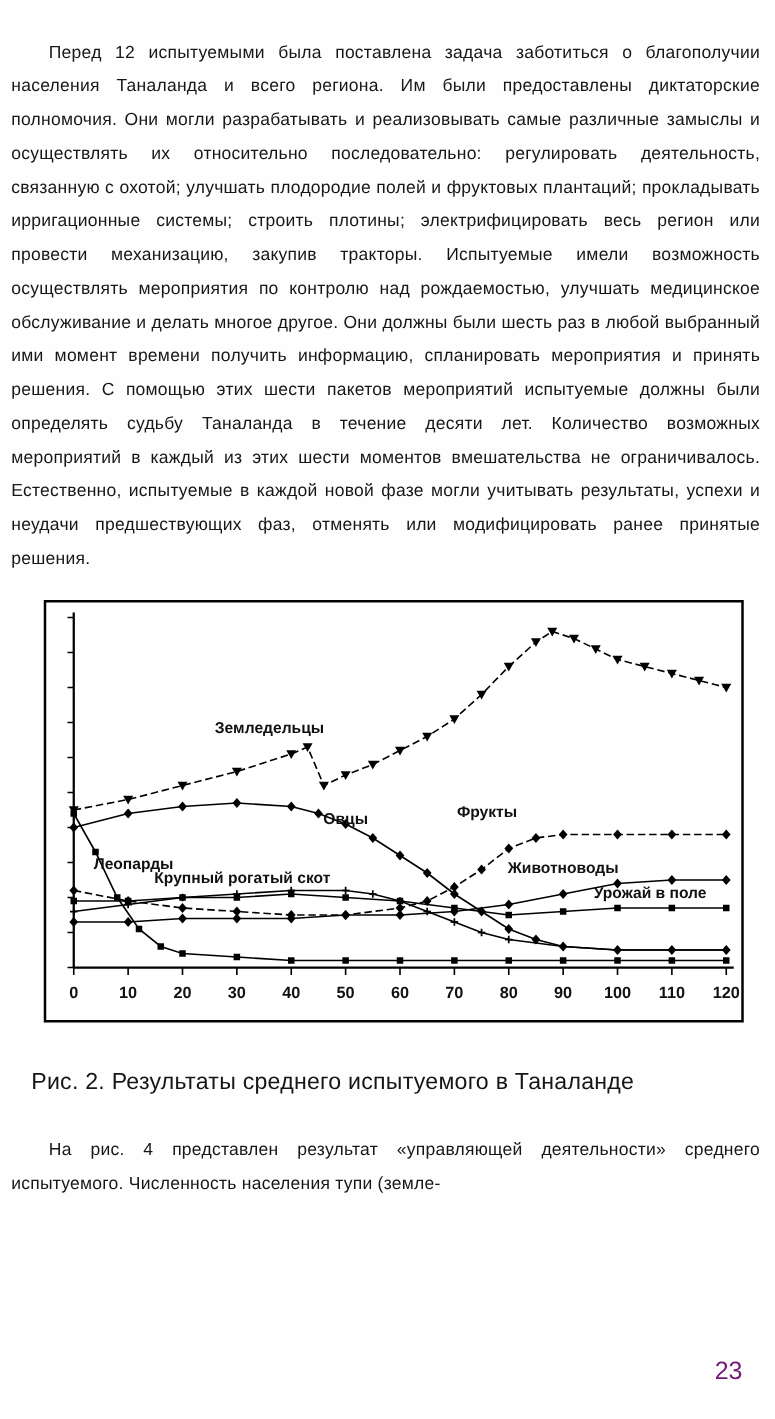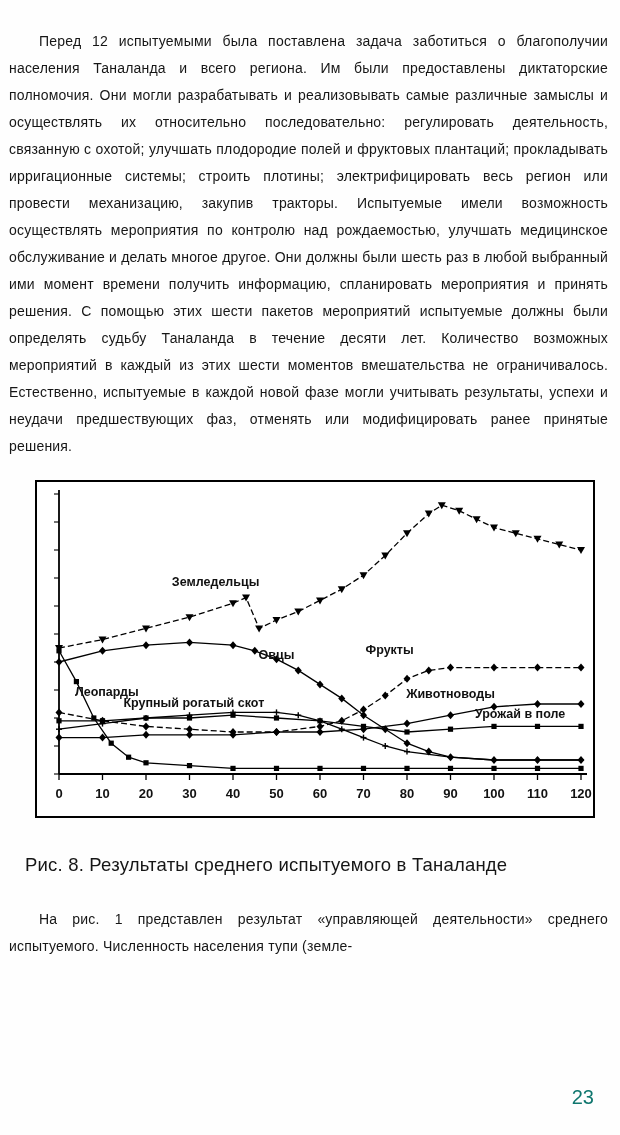--- a/index.html
+++ b/index.html
@@ -31,21 +31,21 @@
     margin:36px 0 0;
     padding-left:25px;
     font-size:18.5px;
     letter-spacing:.2px;
   }
   .pagenum{
     position:absolute;
     right:26px;
     bottom:26px;
     font-size:20px;
-    color:#0f766e;
+    color:#701a75;
   }
 </style>
 </head>
 <body>
 
 <p class="body-text p1">Перед 12 испытуемыми была поставлена задача заботиться о благополучии населения Таналанда и всего региона. Им были предоставлены диктаторские полномочия. Они могли разрабатывать и реализовывать самые различные замыслы и осуществлять их относительно последовательно: регулировать деятельность, связанную с охотой; улучшать плодородие полей и фруктовых плантаций; прокладывать ирригационные системы; строить плотины; электрифицировать весь регион или провести механизацию, закупив тракторы. Испытуемые имели возможность осуществлять мероприятия по контролю над рождаемостью, улучшать медицинское обслуживание и делать многое другое. Они должны были шесть раз в любой выбранный ими момент времени получить информацию, спланировать мероприятия и принять решения. С помощью этих шести пакетов мероприятий испытуемые должны были определять судьбу Таналанда в течение десяти лет. Количество возможных мероприятий в каждый из этих шести моментов вмешательства не ограничивалось. Естественно, испытуемые в каждой новой фазе могли учитывать результаты, успехи и неудачи предшествующих фаз, отменять или модифицировать ранее принятые решения.</p>
 
 <div class="figure">
   <svg id="chart-svg" width="556" height="334" viewBox="0 0 556 334">
       <line x1="22" y1="8" x2="22" y2="292" stroke="#000" stroke-width="1.8"></line>
@@ -228,17 +228,17 @@
       <text x="178.6" y="104.39999999999998" text-anchor="middle" font-size="12.5" font-weight="700" fill="#111" font-family="&quot;Liberation Sans&quot;, sans-serif">Земледельцы</text>
       <text x="239.5" y="177.2" text-anchor="middle" font-size="12.5" font-weight="700" fill="#111" font-family="&quot;Liberation Sans&quot;, sans-serif">Овцы</text>
       <text x="352.59999999999997" y="171.60000000000002" text-anchor="middle" font-size="12.5" font-weight="700" fill="#111" font-family="&quot;Liberation Sans&quot;, sans-serif">Фрукты</text>
       <text x="69.85" y="213.6" text-anchor="middle" font-size="12.5" font-weight="700" fill="#111" font-family="&quot;Liberation Sans&quot;, sans-serif">Леопарды</text>
       <text x="156.85000000000002" y="224.8" text-anchor="middle" font-size="12.5" font-weight="700" fill="#111" font-family="&quot;Liberation Sans&quot;, sans-serif">Крупный рогатый скот</text>
       <text x="413.5" y="216.39999999999998" text-anchor="middle" font-size="12.5" font-weight="700" fill="#111" font-family="&quot;Liberation Sans&quot;, sans-serif">Животноводы</text>
       <text x="483.09999999999997" y="236" text-anchor="middle" font-size="12.5" font-weight="700" fill="#111" font-family="&quot;Liberation Sans&quot;, sans-serif">Урожай в поле</text>
     </svg>
 </div>
 
-<p class="caption">Рис. 8. Результаты среднего испытуемого в Таналанде</p>
-
-<p class="body-text p2">На рис. 1 представлен результат «управляющей деятельности» среднего испытуемого. Численность населения тупи (земле-</p>
+<p class="caption">Рис. 2. Результаты среднего испытуемого в Таналанде</p>
+
+<p class="body-text p2">На рис. 4 представлен результат «управляющей деятельности» среднего испытуемого. Численность населения тупи (земле-</p>
 
 <div class="pagenum">23</div>
 
 </body></html>

